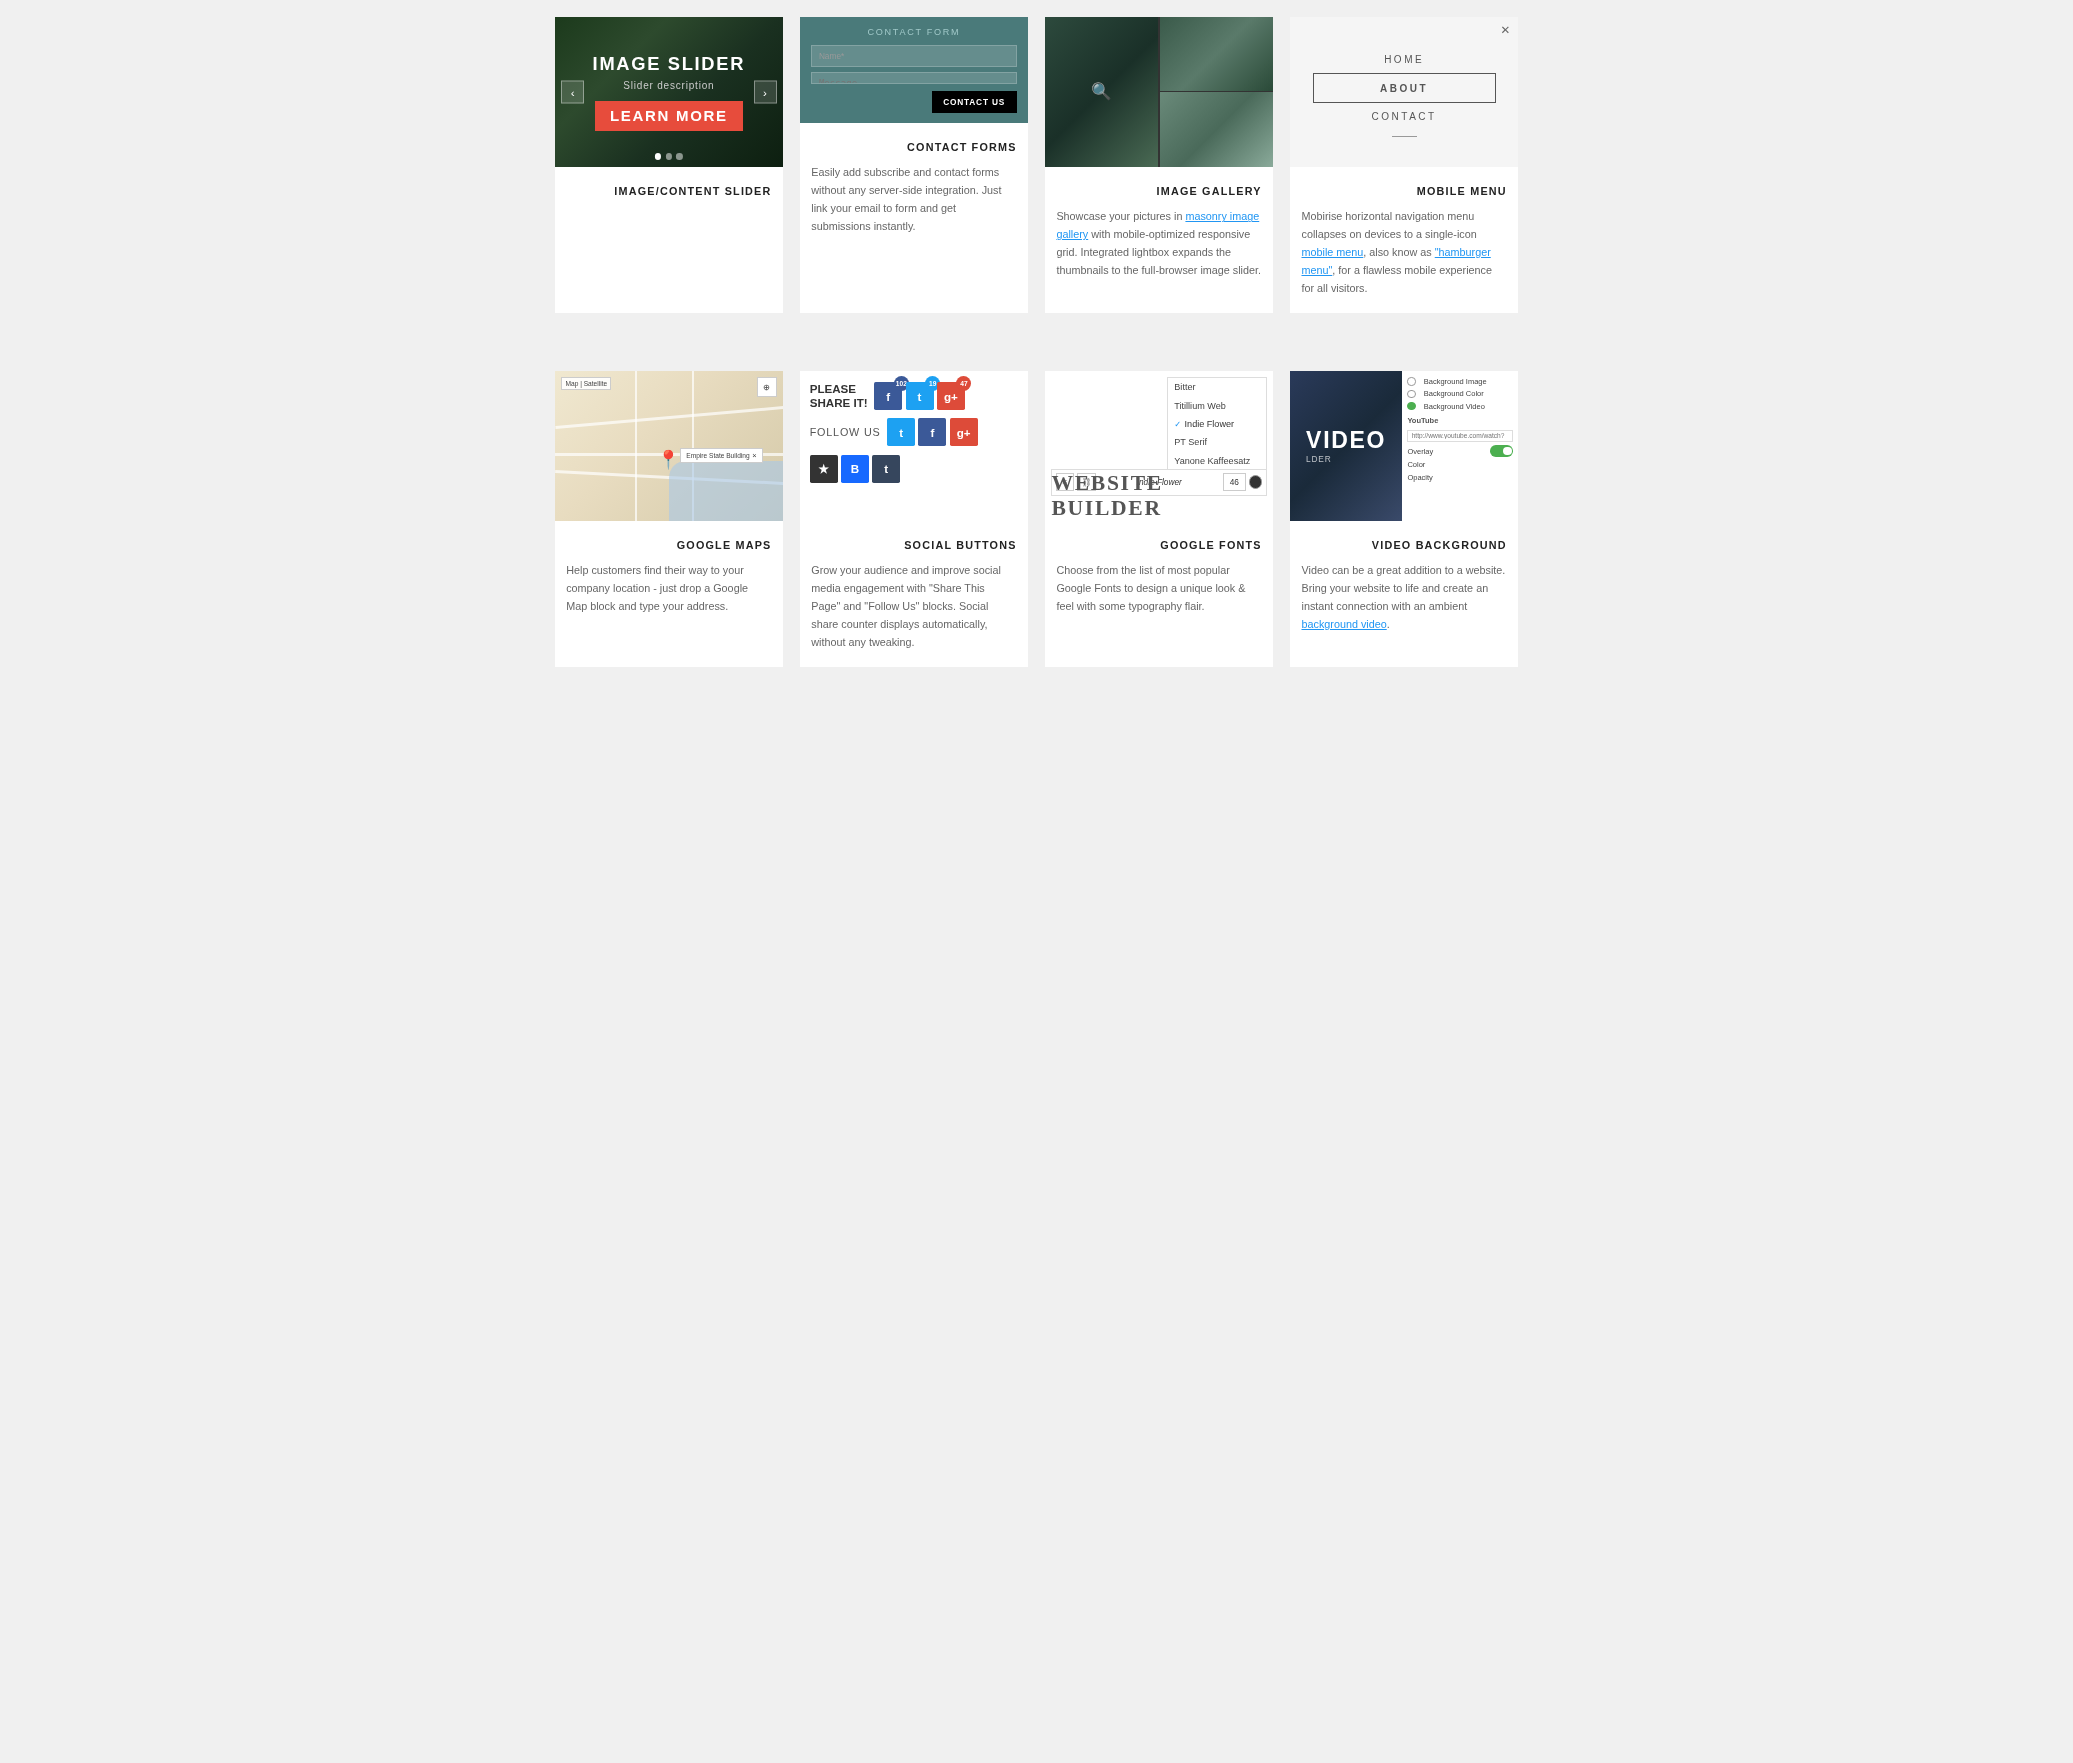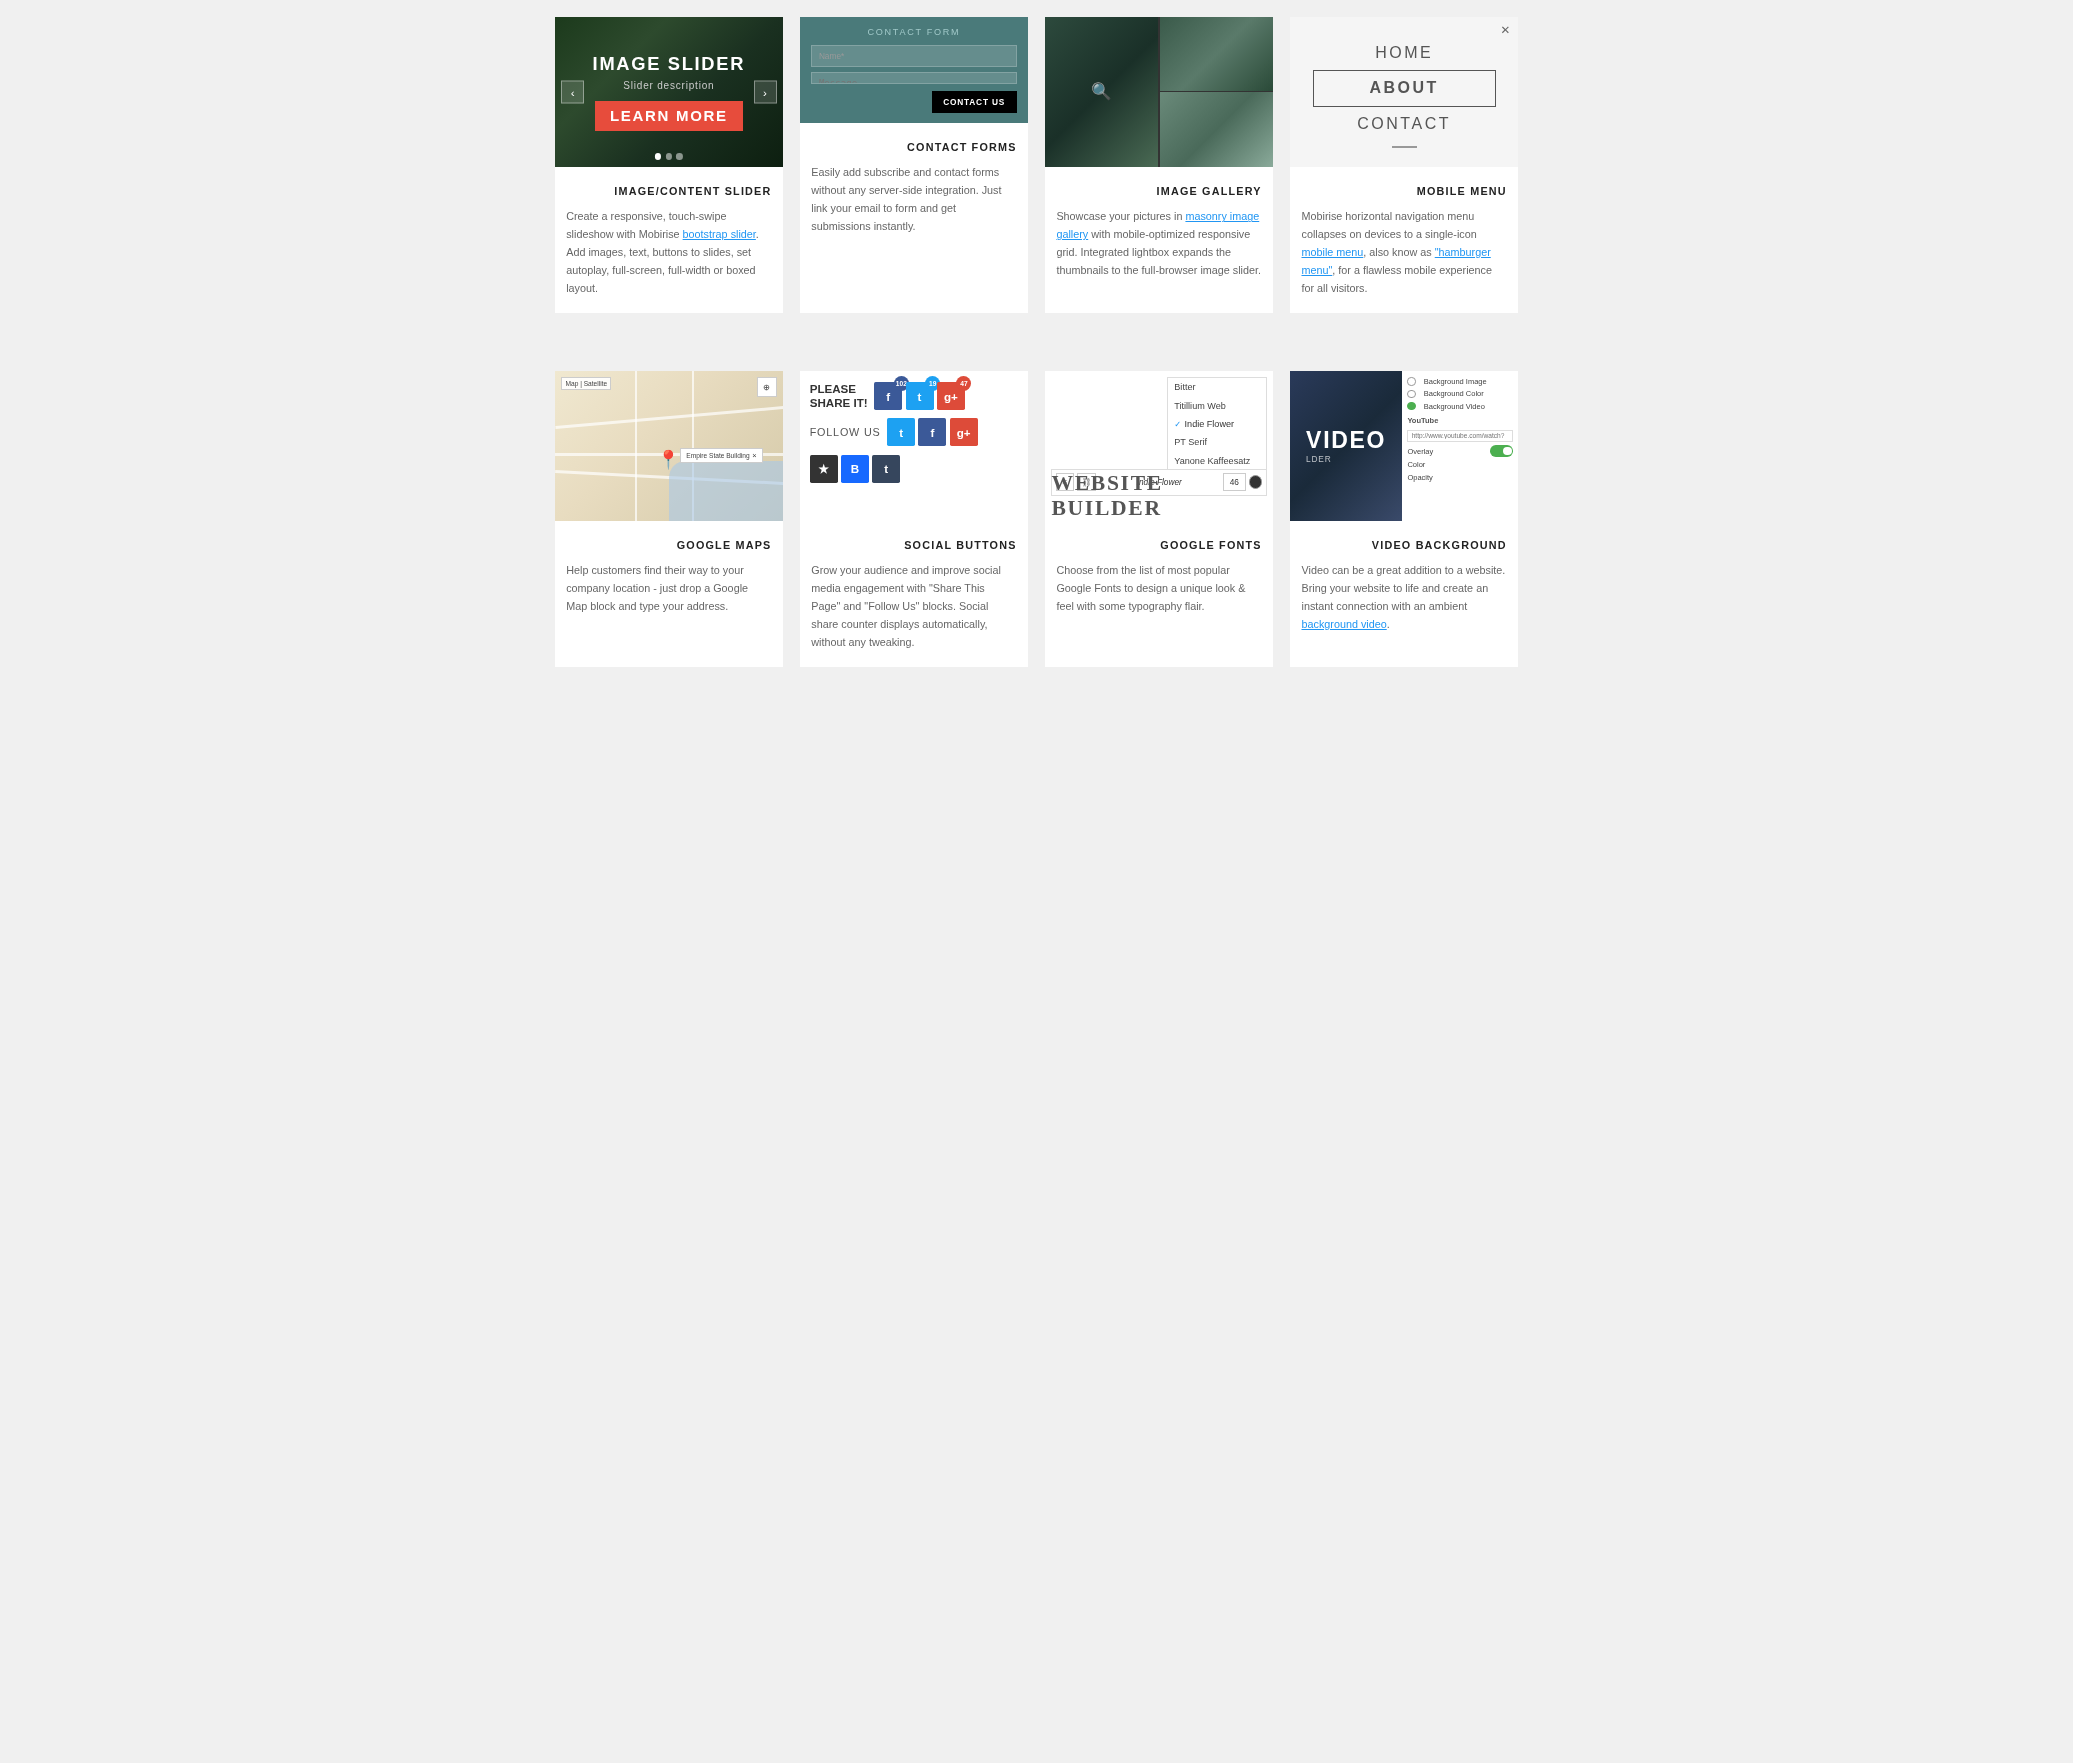--- a/index.html
+++ b/index.html
@@ -71,21 +71,21 @@
 
     
     .mobile-menu-preview {
       background: #f5f5f5;
       height: 150px;
       display: flex; flex-direction: column; align-items: center; justify-content: center;
       gap: 0;
       position: relative;
     }
     .mm-close { position: absolute; top: 6.6px; right: 8.3px; font-size: 11.6px; color: #666; cursor: pointer; }
-    .mm-item { width: 80%; text-align: center; padding: 8.3px 0; font-size: 16px; letter-spacing: 2.5px; color: #555; font-weight: 400; }
+    .mm-item { width: 80%; text-align: center; padding: 8.3px 0; font-size: 10px; letter-spacing: 2.5px; color: #555; font-weight: 400; }
     .mm-item-active { border: 0.8px solid #555; font-weight: 600; }
     .mm-divider { width: 25px; height: 1.7px; background: #999; margin: 5px auto 0; }
 
     
     .maps-preview {
       height: 150px;
       position: relative;
       background: #e8e0d0;
       overflow: hidden;
     }
@@ -205,23 +205,20 @@
         <div class="slider-arrow slider-arrow-left">‹</div>
         <div class="slider-arrow slider-arrow-right">›</div>
         <div class="slider-dots">
           <div class="slider-dot active"></div>
           <div class="slider-dot"></div>
           <div class="slider-dot"></div>
         </div>
       </div>
       <div class="card-body">
         <div class="card-title">IMAGE/CONTENT SLIDER</div>
-        <p class="card-text">
-          <span>Create a responsive, touch-swipe slideshow with Mobirise </span><a href="#">bootstrap slider</a><span>. Add images, text, buttons to slides, set autoplay, full-screen, full-width or boxed layout.</span>
-        </p>
       </div>
     </div>
 
     <div class="card">
       <div class="card-preview contact-preview">
         <div class="contact-header">CONTACT FORM</div>
         <input class="contact-input" readonly="" placeholder="Name*" style="">
         <textarea class="contact-textarea" readonly="" placeholder="Message" style=""></textarea>
         <div class="contact-submit-wrap">
           <button class="contact-submit">CONTACT US</button>

